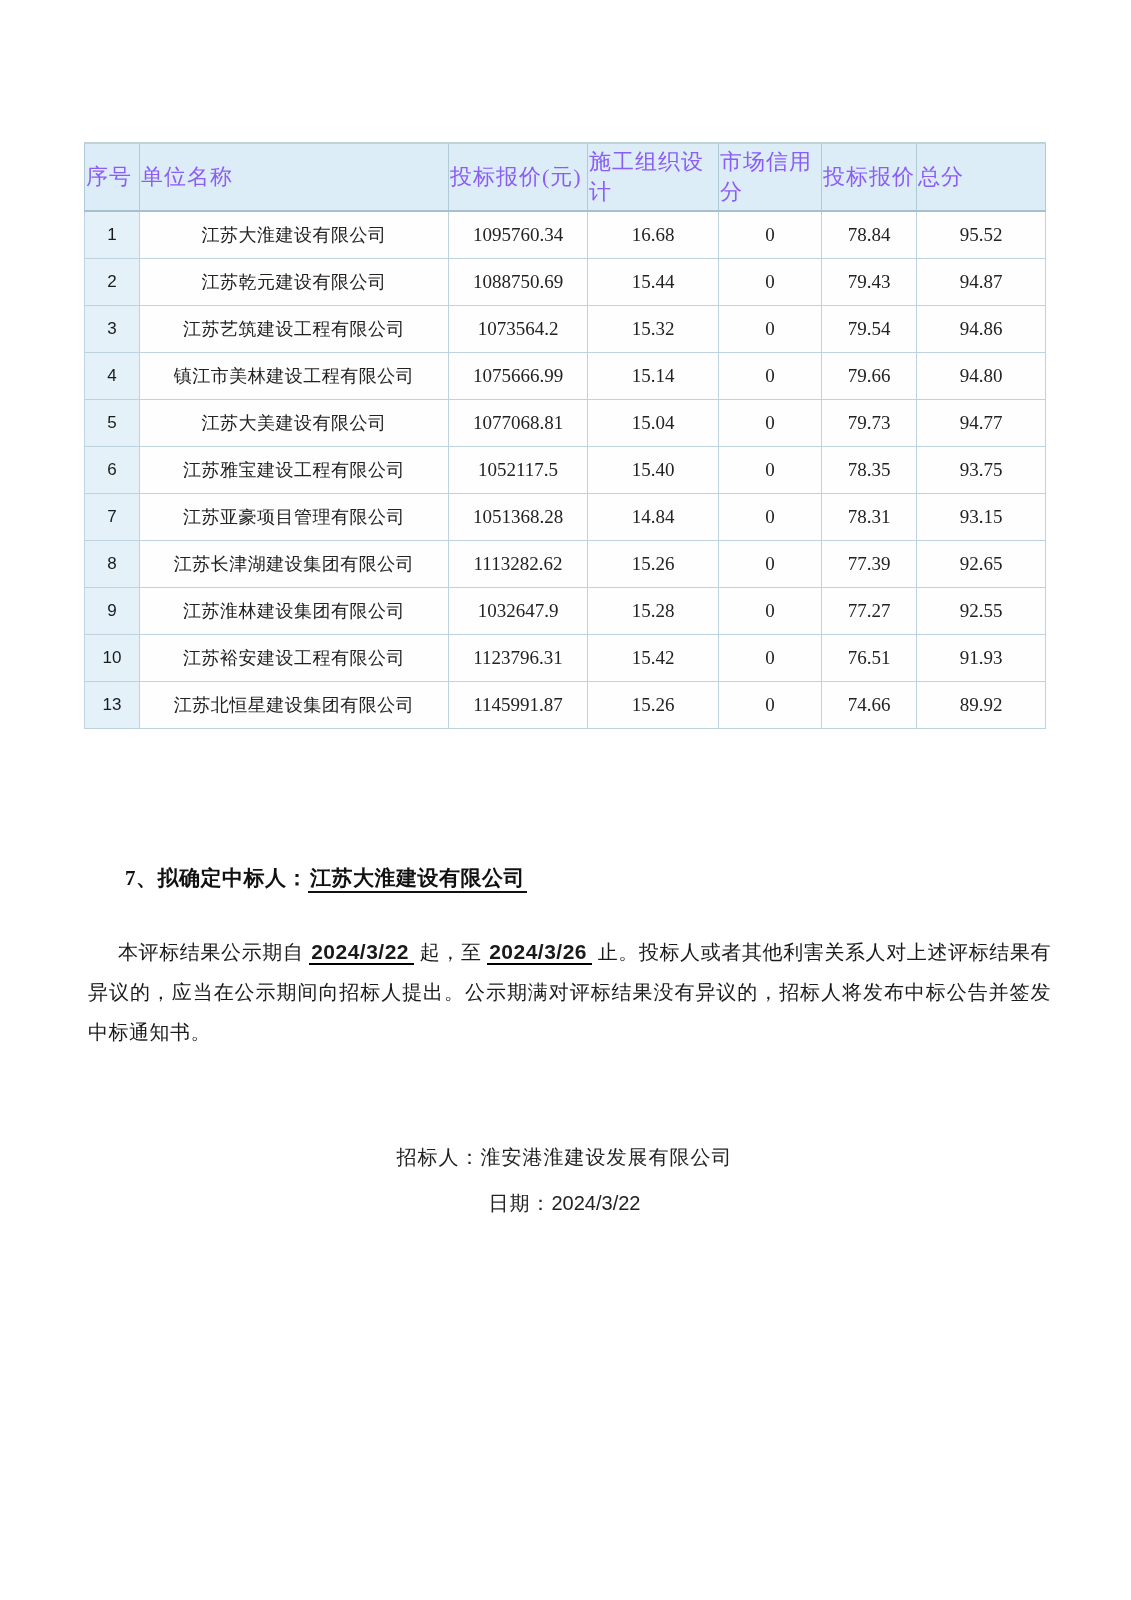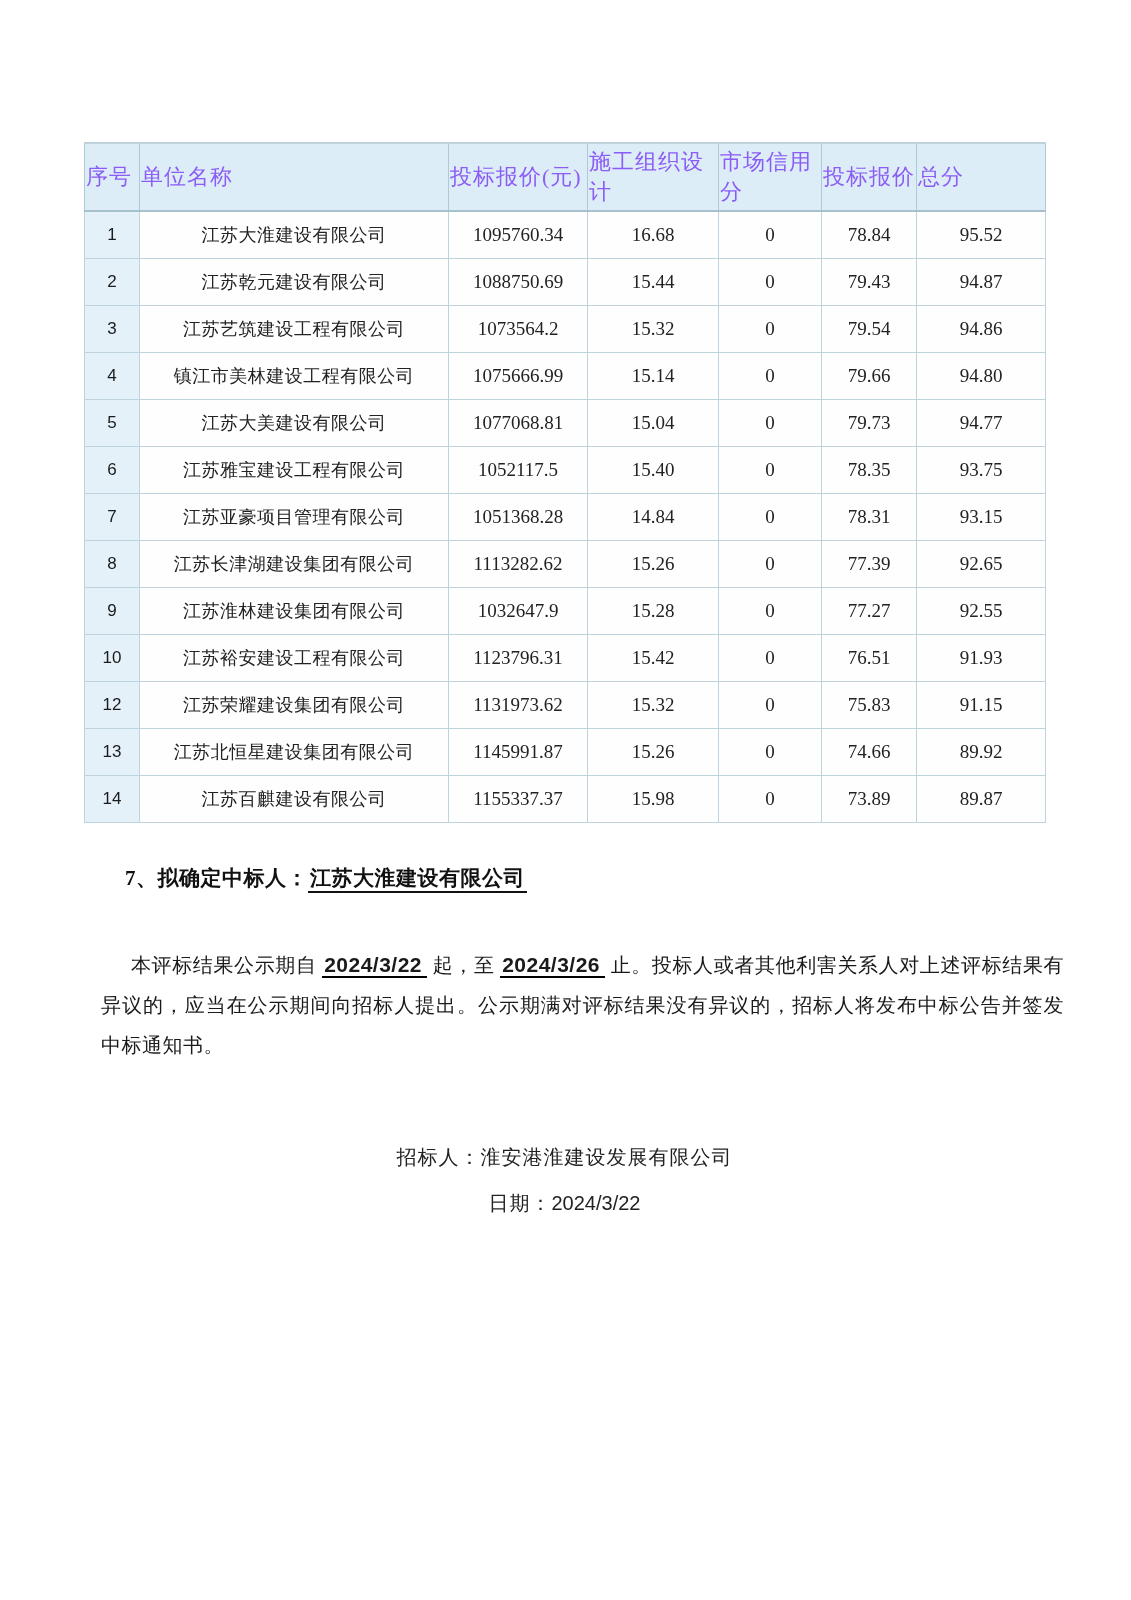--- a/index.html
+++ b/index.html
@@ -67,21 +67,21 @@
   .section7 .winner {
     border-bottom: 2px solid #111111;
     padding: 0 2px 1px 2px;
   }
 
   
   .notice {
     position: absolute;
     left: 84px; top: 928px;
     width: 963px;
-    margin: 17px;
+    margin: 4px;
     font-size: 20px;
     line-height: 40px;
     text-align: justify;
     text-indent: 1.5em;
     color: #1a1a1a;
     letter-spacing: 0.5px;
   }
   .notice .date {
     font-family: "Liberation Sans", "DejaVu Sans", sans-serif;
     font-weight: bold;
@@ -217,46 +217,28 @@
       <tr>
         <td class="idx">10</td>
         <td class="name">江苏裕安建设工程有限公司</td>
         <td class="num">1123796.31</td>
         <td class="num">15.42</td>
         <td class="num">0</td>
         <td class="num">76.51</td>
         <td class="num">91.93</td>
       </tr>
       <tr>
-        <td class="idx">12</td>
-        <td class="name">江苏荣耀建设集团有限公司</td>
-        <td class="num">1131973.62</td>
-        <td class="num">15.32</td>
-        <td class="num">0</td>
-        <td class="num">75.83</td>
-        <td class="num">91.15</td>
-      </tr>
-      <tr>
         <td class="idx">13</td>
         <td class="name">江苏北恒星建设集团有限公司</td>
         <td class="num">1145991.87</td>
         <td class="num">15.26</td>
         <td class="num">0</td>
         <td class="num">74.66</td>
         <td class="num">89.92</td>
       </tr>
-      <tr>
-        <td class="idx">14</td>
-        <td class="name">江苏百麒建设有限公司</td>
-        <td class="num">1155337.37</td>
-        <td class="num">15.98</td>
-        <td class="num">0</td>
-        <td class="num">73.89</td>
-        <td class="num">89.87</td>
-      </tr>
     </tbody>
 </table>
 
 <div class="section7"><span>7、拟确定中标人：</span><span class="winner">江苏大淮建设有限公司</span></div>
 
 <p class="notice"><span>本评标结果公示期自 </span><span class="date">2024/3/22</span><span> 起，至 </span><span class="date">2024/3/26</span><span> 止。投标人或者其他利害关系人对上述评标结果有异议的，应当在公示期间向招标人提出。公示期满对评标结果没有异议的，招标人将发布中标公告并签发中标通知书。</span></p>
 
 <div class="footer-line tenderer"><span>招标人：</span><span>淮安港淮建设发展有限公司</span></div>
 
 <div class="footer-line dateline"><span>日期：</span><span class="sansval">2024/3/22</span></div>

